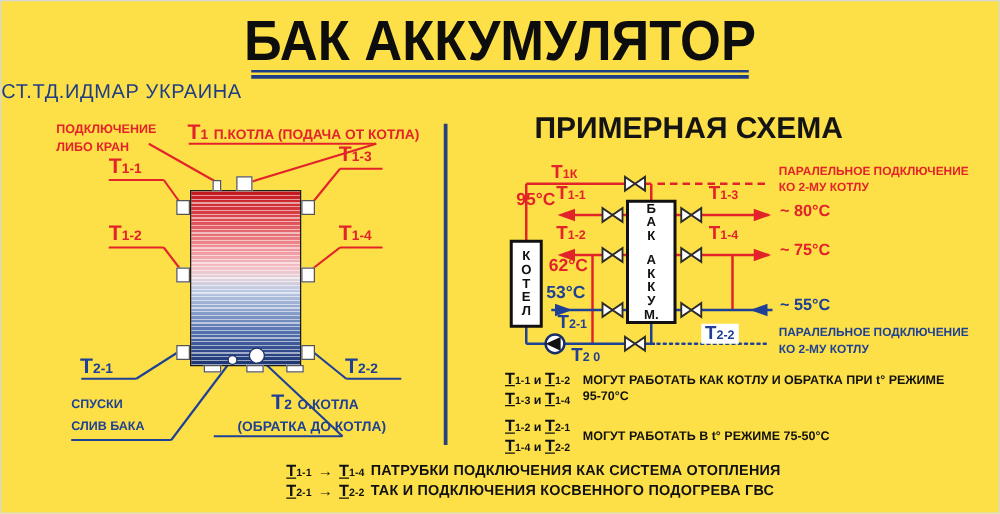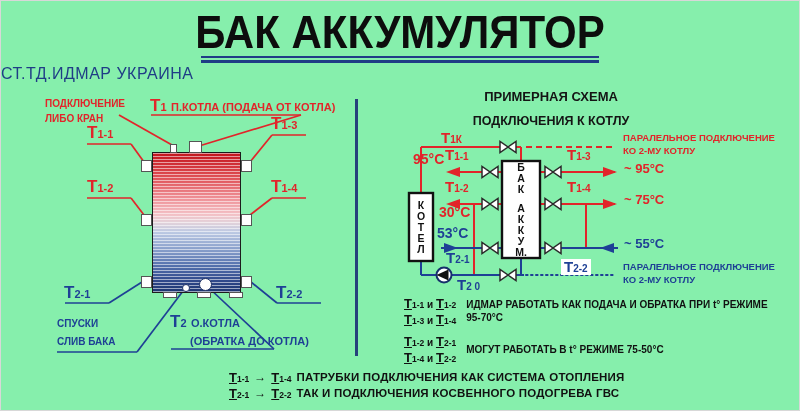--- a/index.html
+++ b/index.html
@@ -1,17 +1,17 @@
 <!DOCTYPE html>
 <html><head>
 <meta charset="utf-8">
 <style>
   html,body{margin:0;padding:0;background:#fff;}
   #canvas{
-    position:relative;width:798px;height:409px;background:#86efac;
+    position:relative;width:798px;height:409px;background:#fde047;
     border:1px solid #d8d8d8;overflow:hidden;
     font-family:"Liberation Sans","DejaVu Sans",sans-serif;
     -webkit-font-smoothing:antialiased;
   }
   .abs{position:absolute;}
   
   .main-title{left:0;top:6px;width:100%;text-align:center;
     font-size:42px;font-weight:700;color:#0d0d0d;letter-spacing:0;
     transform:scaleY(1.08);transform-origin:top;white-space:nowrap;}
   .title-rule{left:50%;transform:translateX(-50%);top:55px;width:398px;height:2px;
@@ -44,21 +44,21 @@
     border:1.3px solid #555;box-sizing:border-box;}
   .nub{position:absolute;background:#fff;border:1.3px solid #555;box-sizing:border-box;}
   .foot{position:absolute;width:14px;height:6px;background:#fff;
     border:1.3px solid #555;box-sizing:border-box;top:139px;}
   .holecirc{position:absolute;background:#fff;border:1.4px solid #1d2f63;
     border-radius:50%;box-sizing:border-box;}
   
   .divider{left:354px;top:98px;width:3px;height:257px;background:#27417c;}
   
   .schema-title{left:400px;top:88px;width:300px;text-align:center;
-    font-size:13px;font-weight:700;color:#141414;white-space:nowrap;}
+    font-size:24px;font-weight:700;color:#141414;white-space:nowrap;}
   .schema-sub{left:400px;top:113px;width:300px;text-align:center;
     font-size:12.5px;font-weight:700;color:#141414;white-space:nowrap;}
   .vbox{display:flex;flex-direction:column;align-items:center;justify-content:center;
     font-weight:700;color:#111;}
   .vbox div{line-height:11px;font-size:10.5px;min-height:8px;text-align:center;}
   .whitebg{background:#fff;padding:0 3px;}
   
   .rules-row{display:flex;align-items:center;gap:10px;}
   .rules-labels{display:flex;flex-direction:column;line-height:14px;}
   .rules-desc{font-size:10px;font-weight:700;color:#111;line-height:13px;white-space:nowrap;}
@@ -129,31 +129,30 @@
   <div class="abs tl lg red" style="left:270px;top:114px;"><span class="tb">Т</span><span class="ts">1-3</span></div>
   <div class="abs tl lg red" style="left:86px;top:177px;"><span class="tb">Т</span><span class="ts">1-2</span></div>
   <div class="abs tl lg red" style="left:270px;top:177px;"><span class="tb">Т</span><span class="ts">1-4</span></div>
   <div class="abs tl lg blue" style="left:63px;top:283px;"><span class="tb">Т</span><span class="ts">2-1</span></div>
   <div class="abs tl lg blue" style="left:275px;top:283px;"><span class="tb">Т</span><span class="ts">2-2</span></div>
   <div class="abs smalltxt blue" style="left:56px;top:314px;line-height:18px;">
     <div>СПУСКИ</div>
     <div>СЛИВ БАКА</div>
   </div>
   <div class="abs blue" style="left:169px;top:312px;">
-    <div style="white-space:nowrap;">
+    <div style="white-space:nowrap;margin-left:47px;">
       <span class="tl lg blue"><span class="tb">Т</span><span class="ts">2</span></span>
       <span style="font-size:11px;font-weight:700;">О.КОТЛА</span>
     </div>
     <div style="font-size:11px;font-weight:700;margin-top:4px;white-space:nowrap;padding-left:20px;">(ОБРАТКА ДО КОТЛА)</div>
   </div>
 
   <div class="abs divider"></div>
 
   <div class="abs schema-title">ПРИМЕРНАЯ СХЕМА</div>
-  <div class="abs schema-sub">ПОДКЛЮЧЕНИЯ К КОТЛУ</div>
 
   <svg class="abs" style="left:385px;top:128px;" width="415" height="165" viewBox="0 0 415 165">
     <defs>
       <g id="valve">
         <polygon points="-8,-5.5 -8,5.5 0,0" fill="#fff" stroke="#2b2b2b" stroke-width="1.5"></polygon>
         <polygon points="8,-5.5 8,5.5 0,0" fill="#fff" stroke="#2b2b2b" stroke-width="1.5"></polygon>
       </g>
     </defs>
 
     <line x1="35" y1="64" x2="35" y2="18" stroke="#e2242a" stroke-width="2"></line>
@@ -212,28 +211,28 @@
       <div>К</div>
     <div>К</div>
       <div>У</div>
     <div>М.</div>
   </div>
 
   <div class="abs tl md red" style="left:440px;top:129px;"><span class="tb">Т</span><span class="ts">1К</span></div>
   <div class="abs degtxt red" style="left:412px;top:150px;">95°С</div>
   <div class="abs tl md red" style="left:444px;top:146px;"><span class="tb">Т</span><span class="ts">1-1</span></div>
   <div class="abs tl md red" style="left:444px;top:178px;"><span class="tb">Т</span><span class="ts">1-2</span></div>
-  <div class="abs degtxt red" style="left:438px;top:203px;">30°С</div>
+  <div class="abs degtxt red" style="left:438px;top:203px;">62°С</div>
   <div class="abs degtxt blue" style="left:436px;top:224px;">53°С</div>
   <div class="abs tl md blue" style="left:445px;top:249px;"><span class="tb">Т</span><span class="ts">2-1</span></div>
   <div class="abs tl md blue" style="left:456px;top:276px;text-decoration:underline;"><span class="tb">Т</span><span class="ts">2 0</span></div>
   <div class="abs tl md red" style="left:566px;top:146px;"><span class="tb">Т</span><span class="ts">1-3</span></div>
   <div class="abs tl md red" style="left:566px;top:178px;"><span class="tb">Т</span><span class="ts">1-4</span></div>
   <div class="abs tl md blue whitebg" style="left:560px;top:258px;"><span class="tb">Т</span><span class="ts">2-2</span></div>
-  <div class="abs simtxt red" style="left:623px;top:160px;">~ 95°С</div>
+  <div class="abs simtxt red" style="left:623px;top:160px;">~ 80°С</div>
   <div class="abs simtxt red" style="left:623px;top:191px;">~ 75°С</div>
   <div class="abs simtxt blue" style="left:623px;top:235px;">~ 55°С</div>
   <div class="abs partxt red" style="left:622px;top:131px;">
     <div>ПАРАЛЕЛЬНОЕ ПОДКЛЮЧЕНИЕ</div>
     <div>КО 2-МУ КОТЛУ</div>
   </div>
   <div class="abs partxt blue" style="left:622px;top:260px;">
     <div>ПАРАЛЕЛЬНОЕ ПОДКЛЮЧЕНИЕ</div>
     <div>КО 2-МУ КОТЛУ</div>
   </div>
@@ -242,21 +241,21 @@
     <div class="rules-row">
       <div class="rules-labels black">
         <div class="tl sm black" style="white-space:nowrap;">
           <span><span class="tb">Т</span><span class="ts">1-1</span></span><span class="conj"> </span><span class="conj">и</span><span class="conj"> </span><span><span class="tb">Т</span><span class="ts">1-2</span></span>
         </div>
         <div class="tl sm black" style="white-space:nowrap;">
           <span><span class="tb">Т</span><span class="ts">1-3</span></span><span class="conj"> </span><span class="conj">и</span><span class="conj"> </span><span><span class="tb">Т</span><span class="ts">1-4</span></span>
         </div>
       </div>
       <div class="rules-desc">
-        <div>ИДМАР РАБОТАТЬ КАК ПОДАЧА И  ОБРАТКА ПРИ t° РЕЖИМЕ</div>
+        <div>МОГУТ РАБОТАТЬ КАК КОТЛУ И  ОБРАТКА ПРИ t° РЕЖИМЕ</div>
         <div>95-70°С</div>
       </div>
     </div>
     <div class="rules-row" style="margin-top:6px;">
       <div class="rules-labels black">
         <div class="tl sm black" style="white-space:nowrap;">
           <span><span class="tb">Т</span><span class="ts">1-2</span></span><span class="conj"> </span><span class="conj">и</span><span class="conj"> </span><span><span class="tb">Т</span><span class="ts">2-1</span></span>
         </div>
         <div class="tl sm black" style="white-space:nowrap;">
           <span><span class="tb">Т</span><span class="ts">1-4</span></span><span class="conj"> </span><span class="conj">и</span><span class="conj"> </span><span><span class="tb">Т</span><span class="ts">2-2</span></span>

